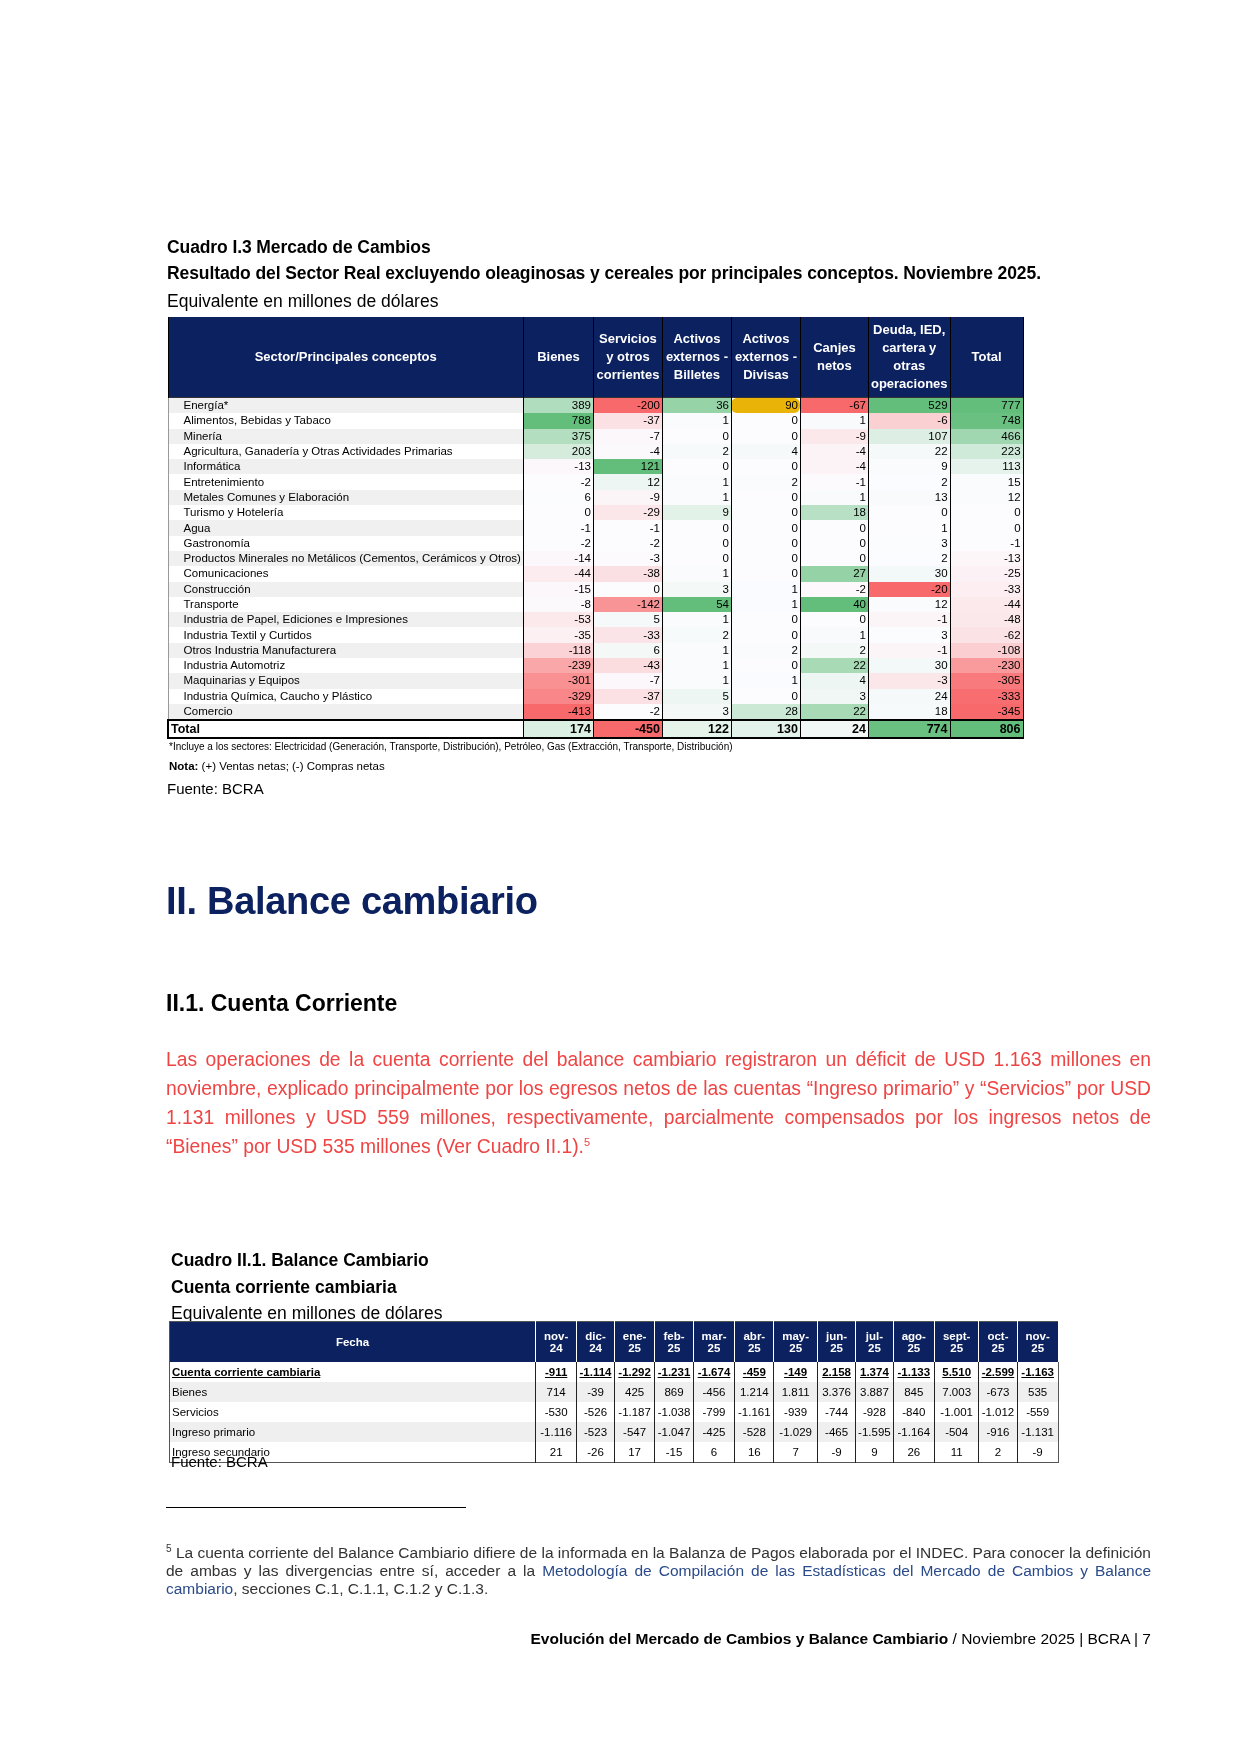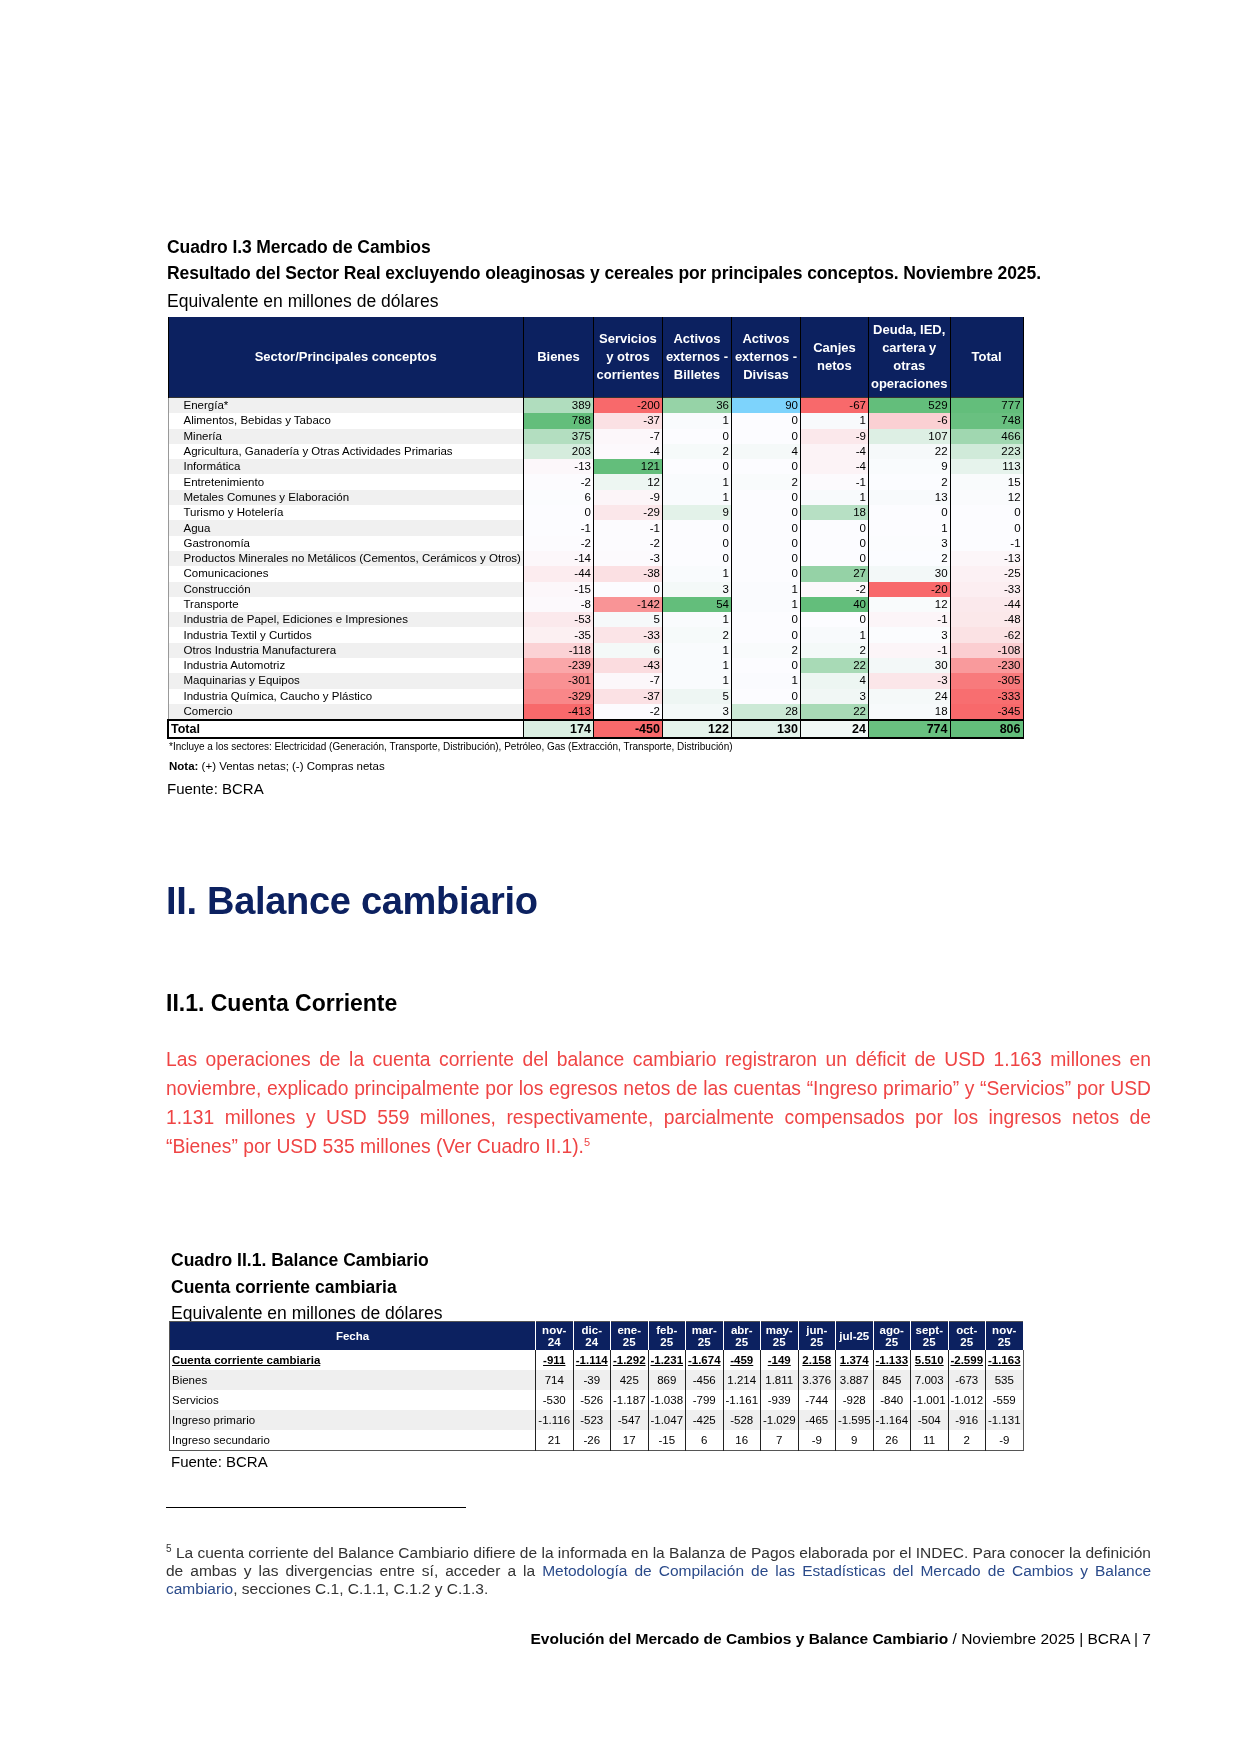--- a/index.html
+++ b/index.html
@@ -37,21 +37,21 @@
           text-align: justify; font-weight: normal; }
   .para sup { font-size: 11px; vertical-align: 7px; line-height: 0; }
 
   
   .t2-title { left: 171px; top: 1250px; font-size: 17.5px; font-weight: bold; }
   .t2-sub   { left: 171px; top: 1277px; font-size: 17.5px; font-weight: bold; }
   .t2-unit  { left: 171px; top: 1303px; font-size: 17.5px; }
 
   table.t2 { position: absolute; left: 169px; top: 1321px; border-collapse: collapse; table-layout: fixed;
              border: 1.5px solid #555; }
-  table.t2 th { background: #0c2160; color: #fff; font-size: 11.5px; font-weight: bold; height: 16px; padding: 2px;
+  table.t2 th { background: #0c2160; color: #fff; font-size: 11.5px; font-weight: bold; height: 16px; padding: 8px;
                 border-right: 1px solid #fff; }
   table.t2 th.fecha { border-right: 1px solid #fff; }
   table.t2 td { height: 20px; font-size: 11.5px; text-align: center; padding: 0; border-left: 1.5px solid #222; }
   table.t2 td.label { text-align: left; padding-left: 2px; border-left: none; }
   table.t2 tr.striped td { background: #efefef; }
   table.t2 tr.ccc td { font-weight: bold; }
   table.t2 tr.ccc td span { text-decoration: underline; }
   .t2-source { left: 171px; top: 1453px; font-size: 15px; }
 
   
@@ -92,21 +92,21 @@
         <th>Deuda, IED, cartera y otras operaciones</th>
         <th>Total</th>
       </tr>
   </thead>
   <tbody id="t1-body">
       <tr class="striped">
         <td class="label">Energía*</td>
         <td style="background: rgb(176, 221, 190);">389</td>
         <td style="background: rgb(248, 105, 107);">-200</td>
         <td style="background: rgb(150, 211, 167);">36</td>
-        <td style="background: #7dd3fc;">90</td>
+        <td style="background: #eab308; border-radius: 6px;">90</td>
         <td style="background: rgb(248, 105, 107);">-67</td>
         <td style="background: rgb(99, 190, 123);">529</td>
         <td style="background: rgb(99, 190, 123); margin-top: 48px;">777</td>
       </tr>
       <tr>
         <td class="label">Alimentos, Bebidas y Tabaco</td>
         <td style="background: rgb(99, 190, 123);">788</td>
         <td style="background: rgb(251, 225, 228);">-37</td>
         <td style="background: rgb(249, 251, 253);">1</td>
         <td style="background: rgb(252, 252, 255);">0</td>

